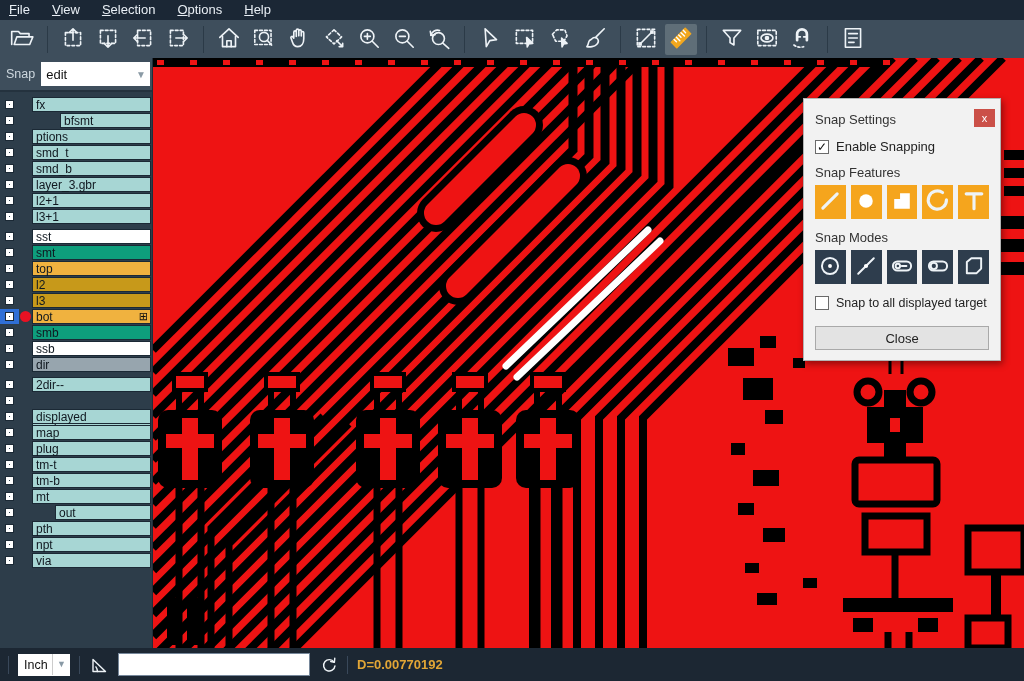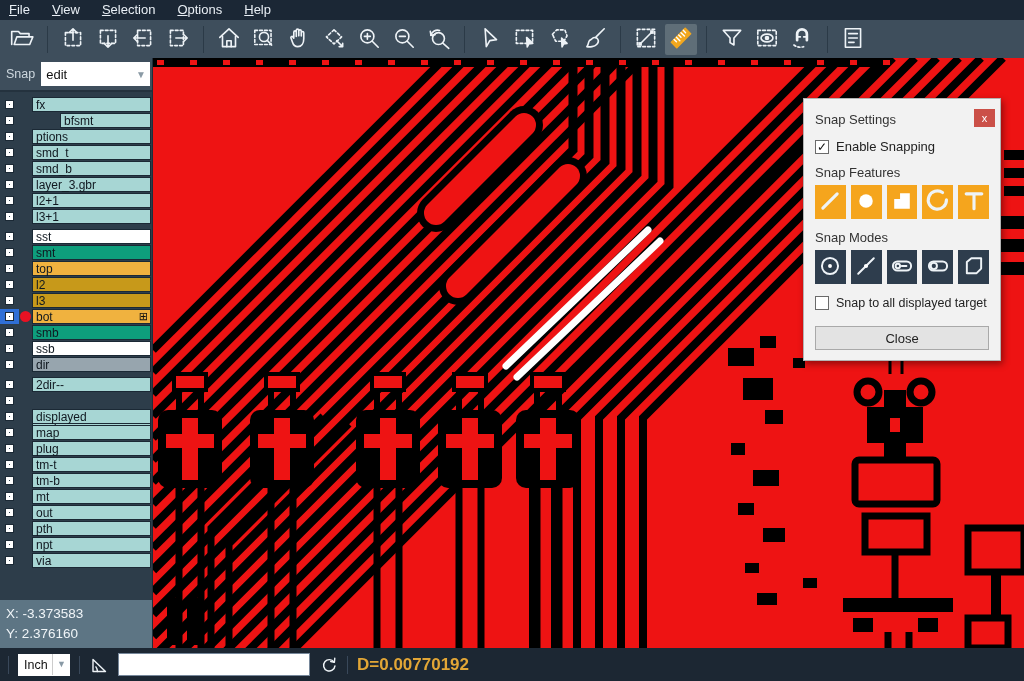--- a/index.html
+++ b/index.html
@@ -76,21 +76,21 @@
     padding-left:8px; gap:9px; }
   .sb-sep { width:1px; height:18px; background:#39485a; flex:0 0 1px; }
   .unit-select { width:52px; height:22px; background:#fff; display:flex; align-items:center;
     font-size:12.5px; color:#111; padding-left:6px; }
   .unit-chevron { margin-left:auto; padding:0 4px; color:#8899a5; border-left:1px solid #ccc;
     font-size:9px; line-height:21px; }
   .angle-icon svg { width:20px; height:20px; display:block; }
   .measure-input { width:192px; height:23px; border:1px solid #76879a; background:#fff;
     font-size:13px; padding:0 4px; font-family:inherit; }
   .sync-icon svg { width:19px; height:19px; display:block; }
-  .distance { font-size:17px; font-weight:bold; }
+  .distance { font-size:13px; font-weight:bold; }
 </style>
 </head>
 <body>
 
 <div class="menubar" id="menubar">
     <span class="menu-item"><u>F</u>ile</span>
     <span class="menu-item"><u>V</u>iew</span>
     <span class="menu-item"><u>S</u>election</span>
     <span class="menu-item"><u>O</u>ptions</span>
     <span class="menu-item"><u>H</u>elp</span>
@@ -436,21 +436,21 @@
               <span class="cb"></span>
             </div>
             <div class="dot-wrap"></div>
             <div class="layer-name" style="background: rgb(167, 214, 212);">mt</div>
           </div>
           <div class="layer-row">
             <div class="cb-wrap">
               <span class="cb"></span>
             </div>
             <div class="dot-wrap"></div>
-            <div class="layer-name" style="background: rgb(167, 214, 212);">out</div>
+            <div class="layer-name" style="background: rgb(167, 214, 212); margin-left: 23px;">out</div>
           </div>
           <div class="layer-row">
             <div class="cb-wrap">
               <span class="cb"></span>
             </div>
             <div class="dot-wrap"></div>
             <div class="layer-name" style="background: rgb(167, 214, 212);">pth</div>
           </div>
           <div class="layer-row">
             <div class="cb-wrap">
@@ -461,24 +461,20 @@
           </div>
           <div class="layer-row">
             <div class="cb-wrap">
               <span class="cb"></span>
             </div>
             <div class="dot-wrap"></div>
             <div class="layer-name" style="background: rgb(167, 214, 212);">via</div>
           </div>
         </div>
       </div>
-    <div class="coords">
-      <div>X: -3.373583</div>
-      <div>Y: 2.376160</div>
-    </div>
   </div>
 
   <div class="canvas-area">
     <svg id="pcb" width="871" height="590" viewBox="0 0 871 590">
       <rect x="0" y="0" width="871" height="590" fill="#ee1313"></rect>
     <path d="M0 292 L292 0" stroke="#000000" stroke-width="8" fill="none"></path>
         <path d="M0 314 L314 0" stroke="#000000" stroke-width="8" fill="none"></path>
         <path d="M0 336 L336 0" stroke="#000000" stroke-width="8" fill="none"></path>
         <path d="M0 358 L358 0" stroke="#000000" stroke-width="8" fill="none"></path>
         <path d="M0 380 L380 0" stroke="#000000" stroke-width="8" fill="none"></path>

